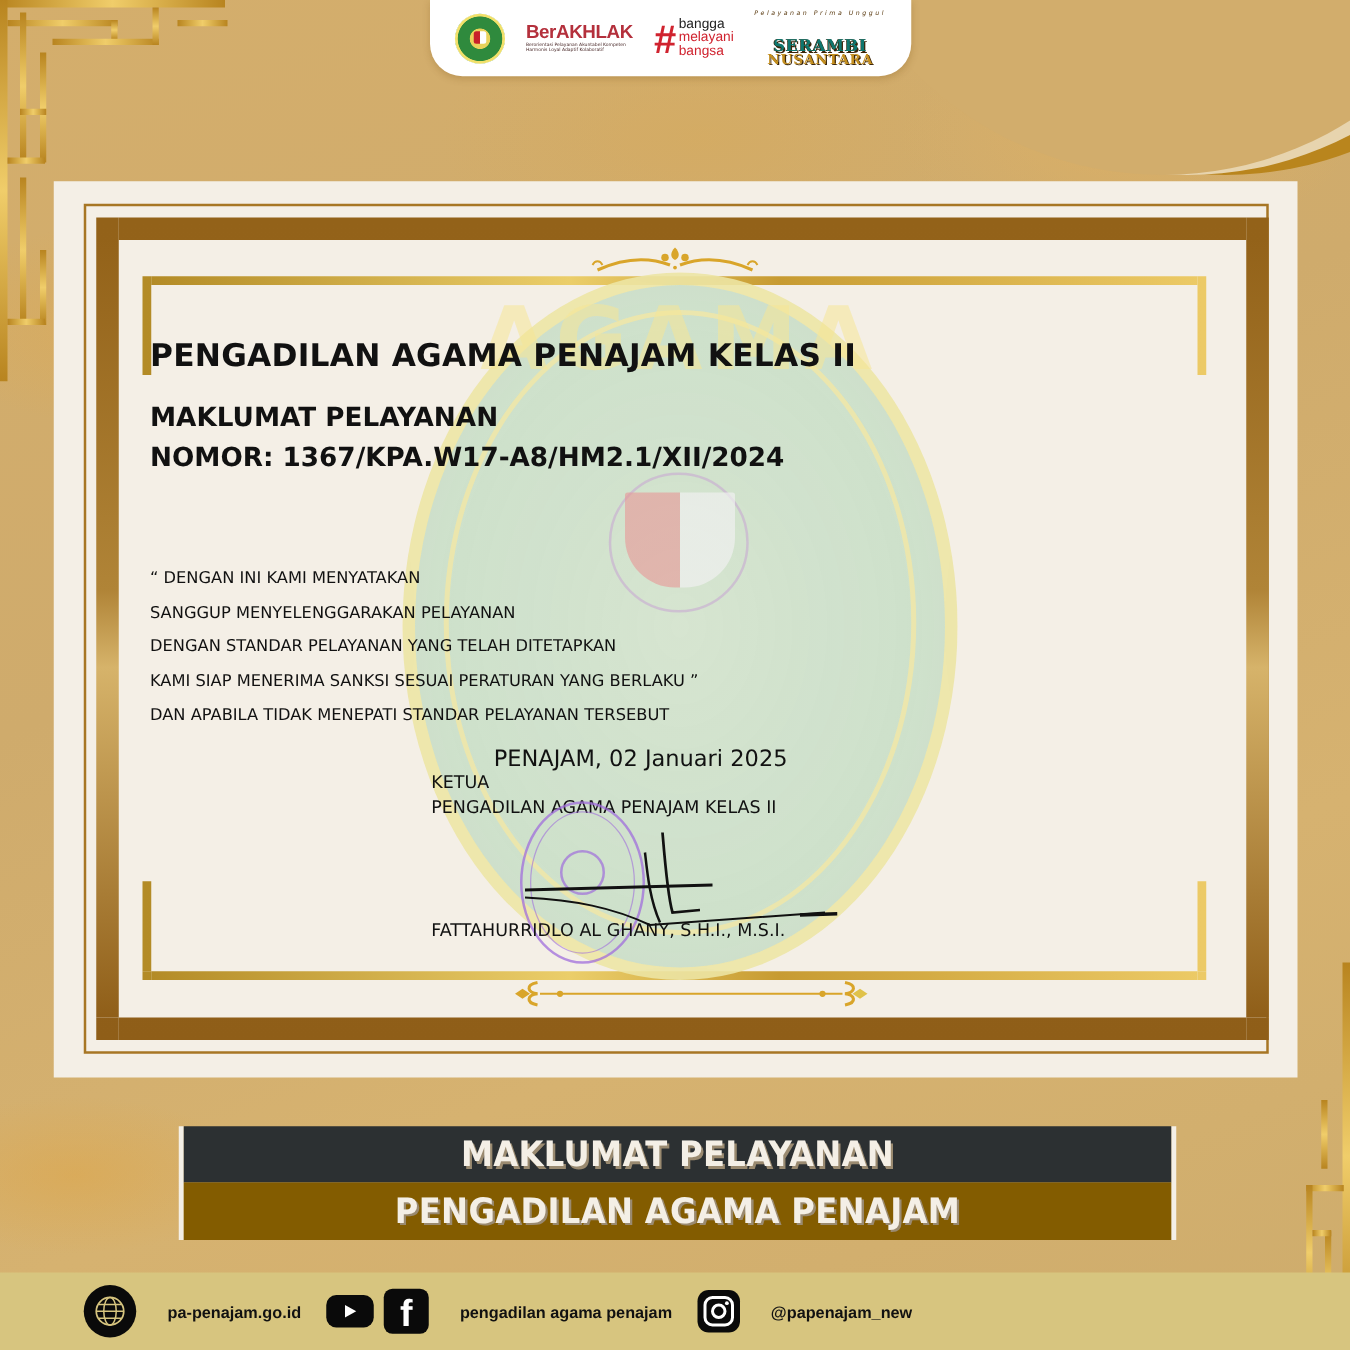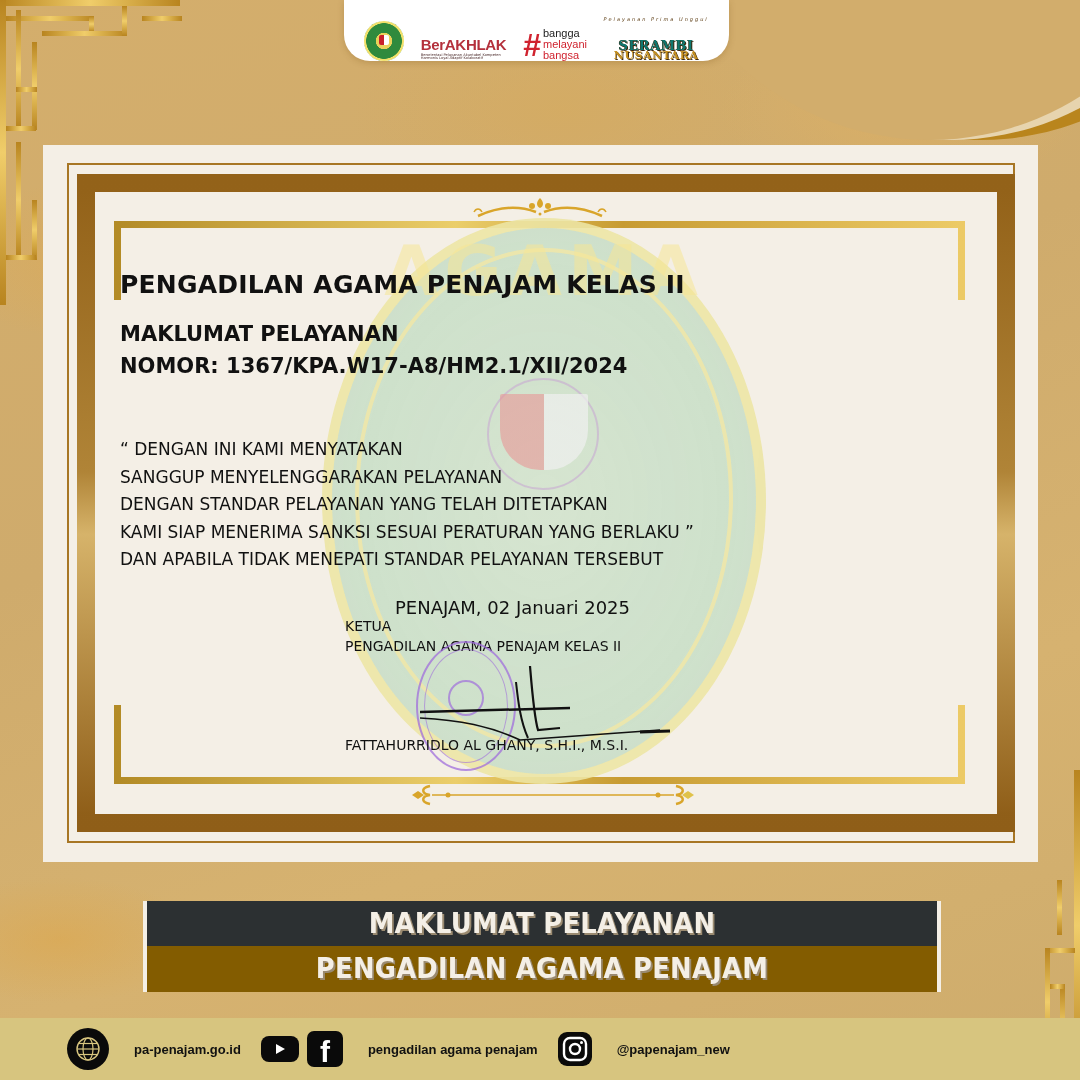--- a/index.html
+++ b/index.html
@@ -33,21 +33,21 @@
   .swoosh-base {
     position: absolute; right: -130px; top: -420px;
     width: 560px; height: 560px; border-radius: 50%;
     background: #d2ad6c;
   }
 
   
   .logo-bar {
     position: absolute; left: 344px; top: 0; width: 385px; height: 61px;
     background: #ffffff; border-radius: 0 0 26px 26px;
-    display: flex; align-items: flex-end; justify-content: space-around;
+    display: flex; align-items: center; justify-content: space-around;
     padding: 0 12px;
     box-shadow: 0 2px 6px rgba(120,80,20,0.25);
   }
   .logo-ma {
     width: 40px; height: 40px; border-radius: 50%;
     background: radial-gradient(circle, #e9d25a 0 28%, #2f8a3d 30% 62%, #f1e06a 64% 70%, #2f8a3d 72%);
     position: relative;
   }
   .logo-ma::after {
     content: ""; position: absolute; left: 15px; top: 14px; width: 10px; height: 10px;
@@ -122,21 +122,21 @@
 
   
   .orn-top { position: absolute; left: 470px; top: 194px; width: 140px; height: 28px; }
   .orn-bot { position: absolute; left: 408px; top: 784px; width: 290px; height: 22px; }
 
   
   .doc-text { position: absolute; left: 120px; width: 840px; text-align: left; color: #111; }
   .t-court { top: 270px; font-size: 25px; font-weight: bold; letter-spacing: 0.2px; font-family: "DejaVu Sans", sans-serif; }
   .t-title { top: 322px; font-size: 21px; font-weight: bold; font-family: "DejaVu Sans", sans-serif; }
   .t-nomor { top: 354px; font-size: 21px; font-weight: bold; font-family: "DejaVu Sans", sans-serif; }
-  .t-quote { top: 436px; font-size: 17px; line-height: 27.5px; font-family: "DejaVu Sans", sans-serif; }
+  .t-quote { top: 449px; font-size: 13px; line-height: 27.5px; font-family: "DejaVu Sans", sans-serif; }
   .t-place { top: 597px; font-size: 18px; left: 395px; width: 330px; font-family: "DejaVu Sans", sans-serif; }
   .t-role  { top: 616px; font-size: 14px; left: 345px; width: 430px; line-height: 20px; font-family: "DejaVu Sans", sans-serif; }
   .t-name  { top: 737px; font-size: 14px; left: 345px; width: 430px; font-family: "DejaVu Sans", sans-serif; }
 
   .stamp {
     position: absolute; left: 416px; top: 641px; width: 100px; height: 130px; border-radius: 50%;
     border: 2px solid rgba(160,110,220,0.75);
   }
   .stamp::before {
     content: ""; position: absolute; left: 6px; top: 6px; right: 6px; bottom: 6px; border-radius: 50%;

